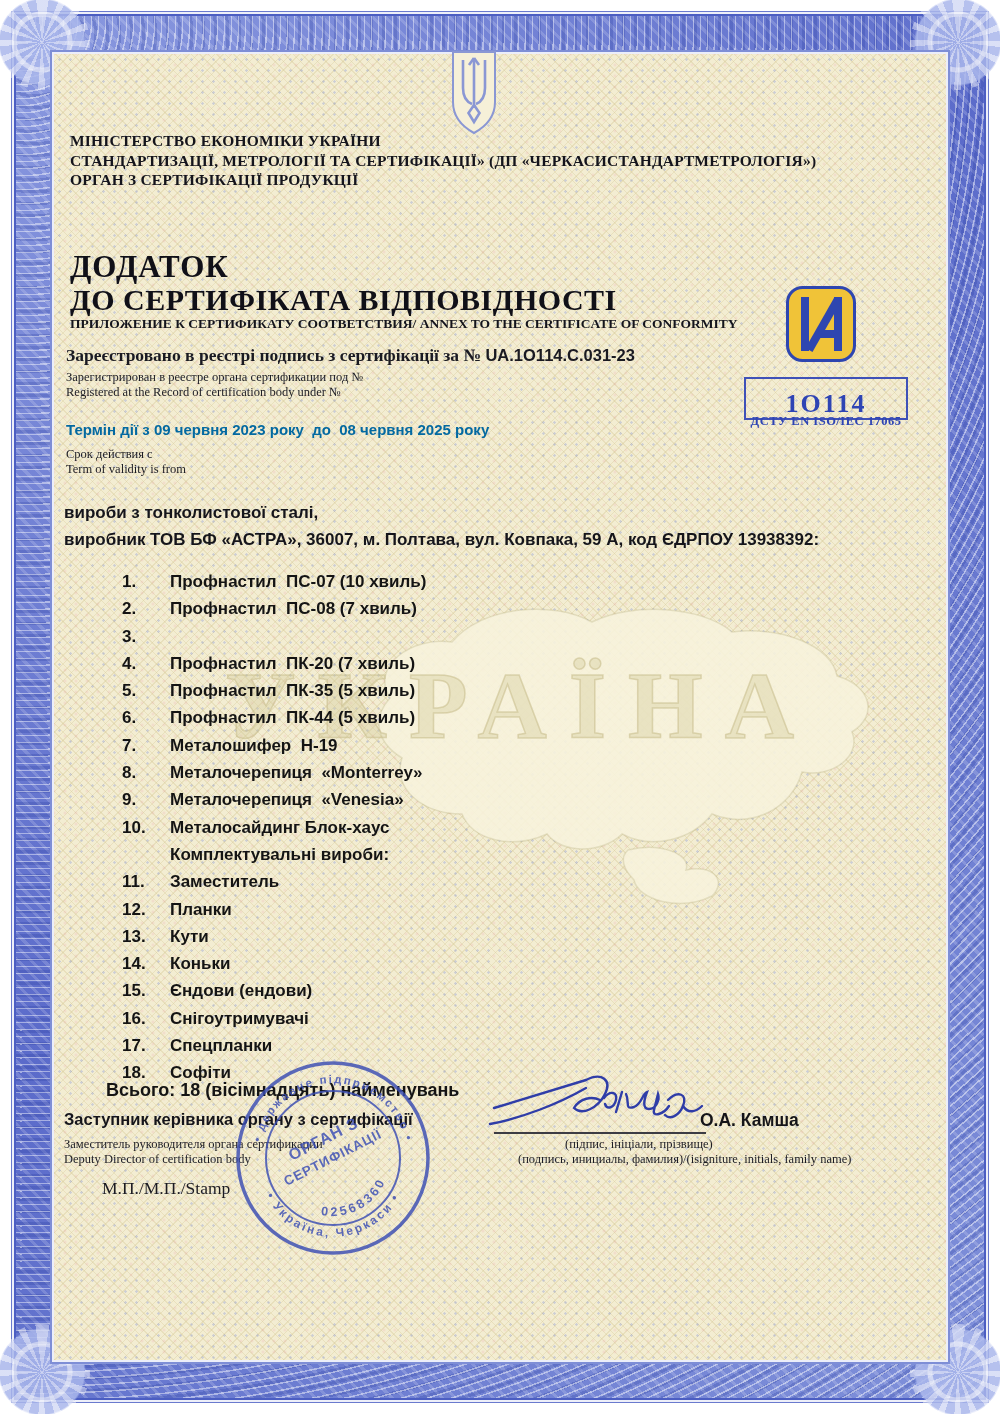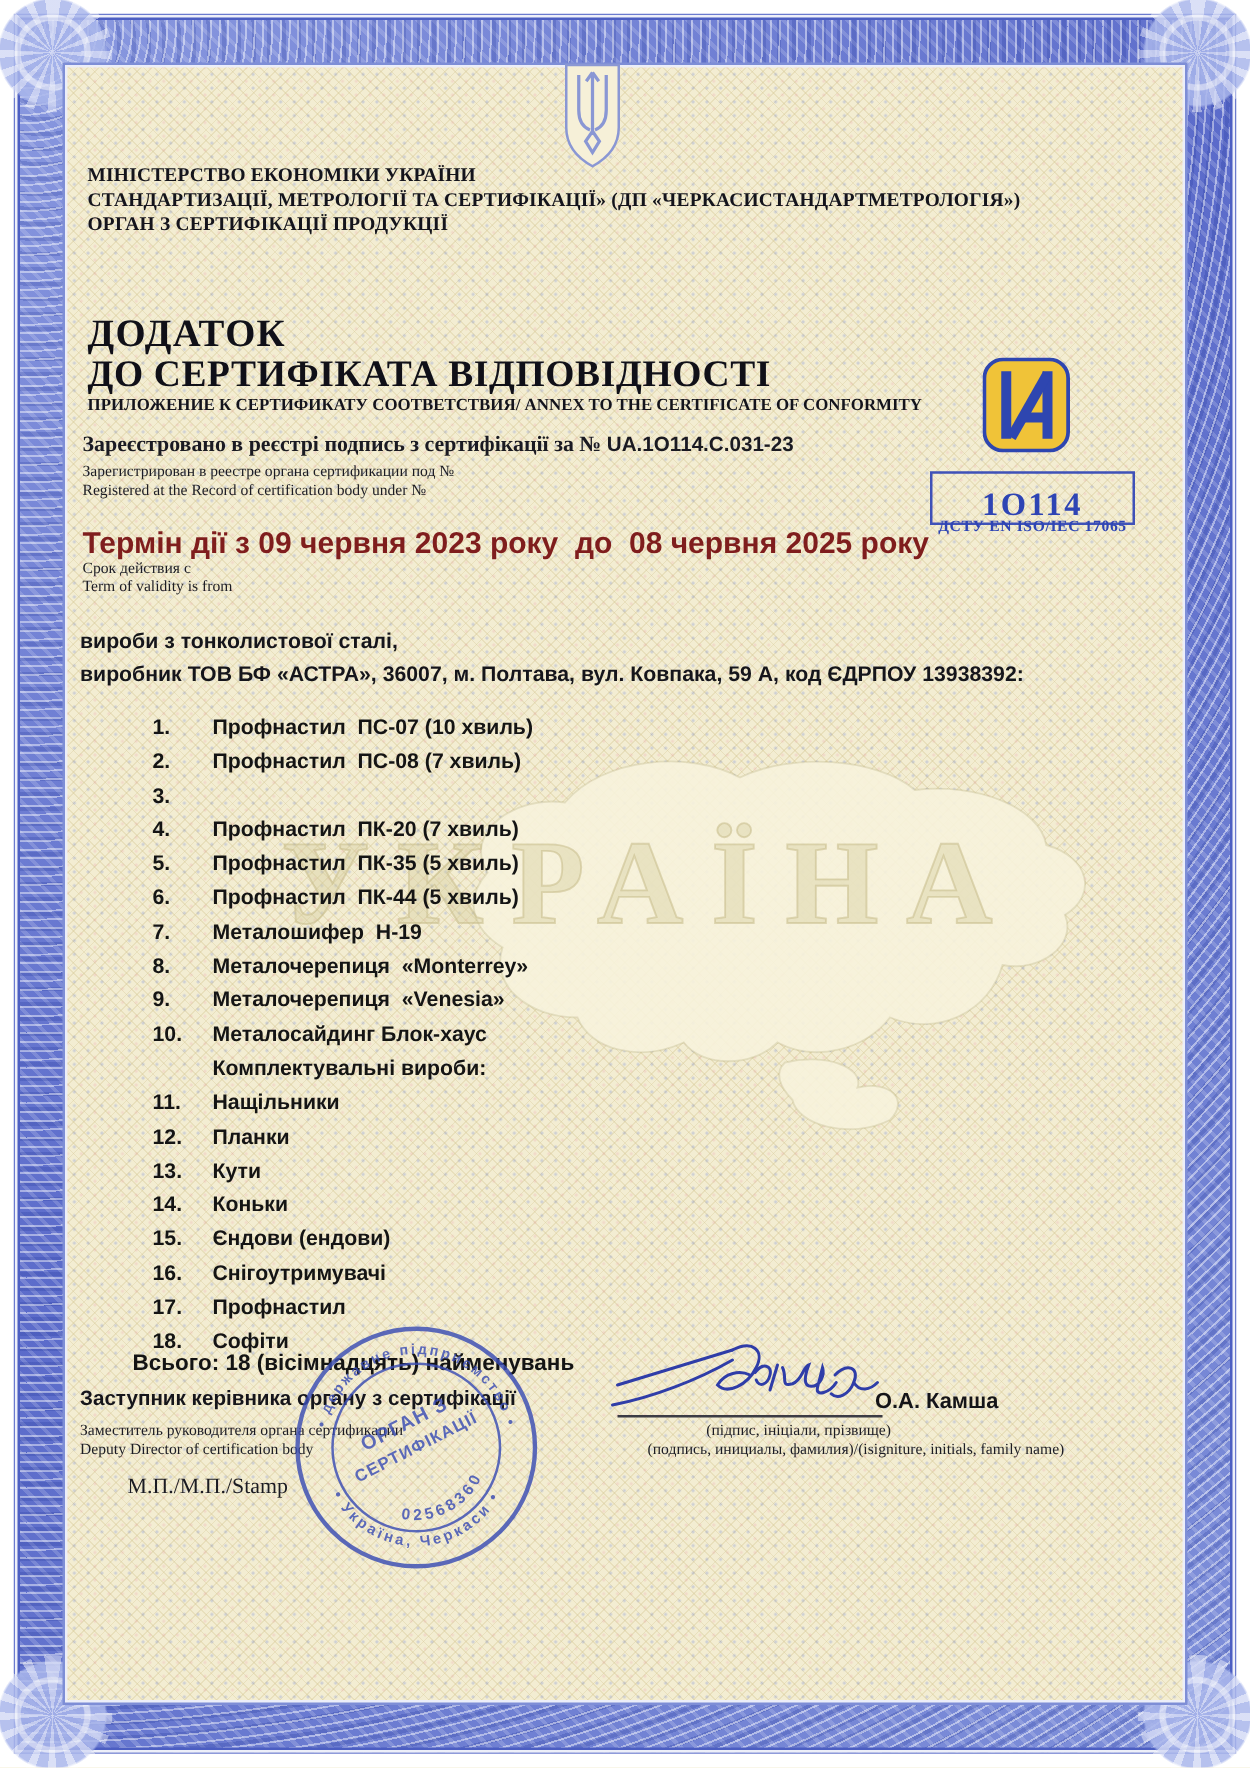--- a/index.html
+++ b/index.html
@@ -55,21 +55,21 @@
 
   .header-lines{left:70px;top:131px;width:834px;font-weight:bold;font-size:15.5px;line-height:19.5px;color:#14141c;letter-spacing:.2px}
   .title1{left:70px;top:249px;width:840px;font-weight:bold;font-size:31px;letter-spacing:1px;color:#101018}
   .title2{left:70px;top:283px;width:840px;font-weight:bold;font-size:30px;letter-spacing:.5px;color:#101018}
   .subtitle{left:70px;top:316px;width:840px;font-weight:bold;font-size:13.5px;color:#14141c}
 
   .reg-main{left:66px;top:345px;font-weight:bold;font-size:17.5px}
   .reg-num{font-family:"Liberation Sans",sans-serif;font-size:16.5px}
   .small-cap{font-size:12.5px;color:#1c1c24;line-height:14.5px}
   .reg-sub{left:66px;top:370px}
-  .val-main{left:66px;top:421px;font-weight:bold;font-size:24px;color:#7f1d1d}
+  .val-main{left:66px;top:421px;font-weight:bold;font-size:15px;color:#0369a1}
   .val-sub{left:66px;top:447px}
 
   .intro{font-weight:bold;font-size:17px;color:#15151b}
   .intro1{left:64px;top:503px}
   .intro2{left:64px;top:530px}
 
   .plist{left:122px;top:568px;width:760px}
   .prow{display:flex;line-height:27.3px;font-family:"Liberation Sans",sans-serif;font-weight:bold;font-size:17px;color:#141414}
   .prow .num{width:48px;flex:0 0 48px}
   .total{left:106px;top:1080px;font-weight:bold;font-size:18px;color:#141414}
@@ -209,21 +209,21 @@
       <div class="prow">
         <span class="num pre">10.</span>
         <span class="txt pre">Металосайдинг Блок-хаус</span>
       </div>
       <div class="prow">
         <span class="num pre"></span>
         <span class="txt pre">Комплектувальні вироби:</span>
       </div>
       <div class="prow">
         <span class="num pre">11.</span>
-        <span class="txt pre">Нащільники</span>
+        <span class="txt pre">Заместитель</span>
       </div>
       <div class="prow">
         <span class="num pre">12.</span>
         <span class="txt pre">Планки</span>
       </div>
       <div class="prow">
         <span class="num pre">13.</span>
         <span class="txt pre">Кути</span>
       </div>
       <div class="prow">
@@ -233,21 +233,21 @@
       <div class="prow">
         <span class="num pre">15.</span>
         <span class="txt pre">Єндови (ендови)</span>
       </div>
       <div class="prow">
         <span class="num pre">16.</span>
         <span class="txt pre">Снігоутримувачі</span>
       </div>
       <div class="prow">
         <span class="num pre">17.</span>
-        <span class="txt pre">Профнастил</span>
+        <span class="txt pre">Спецпланки</span>
       </div>
       <div class="prow">
         <span class="num pre">18.</span>
         <span class="txt pre">Софіти</span>
       </div>
     </div>
   <div class="abs total sans">Всього: 18 (вісімнадцять) найменувань</div>
 
   <div class="abs pos-uk sans">Заступник керівника органу з сертифікації</div>
   <div class="abs pos-ru small-cap serif">Заместитель руководителя органа сертификации</div>

